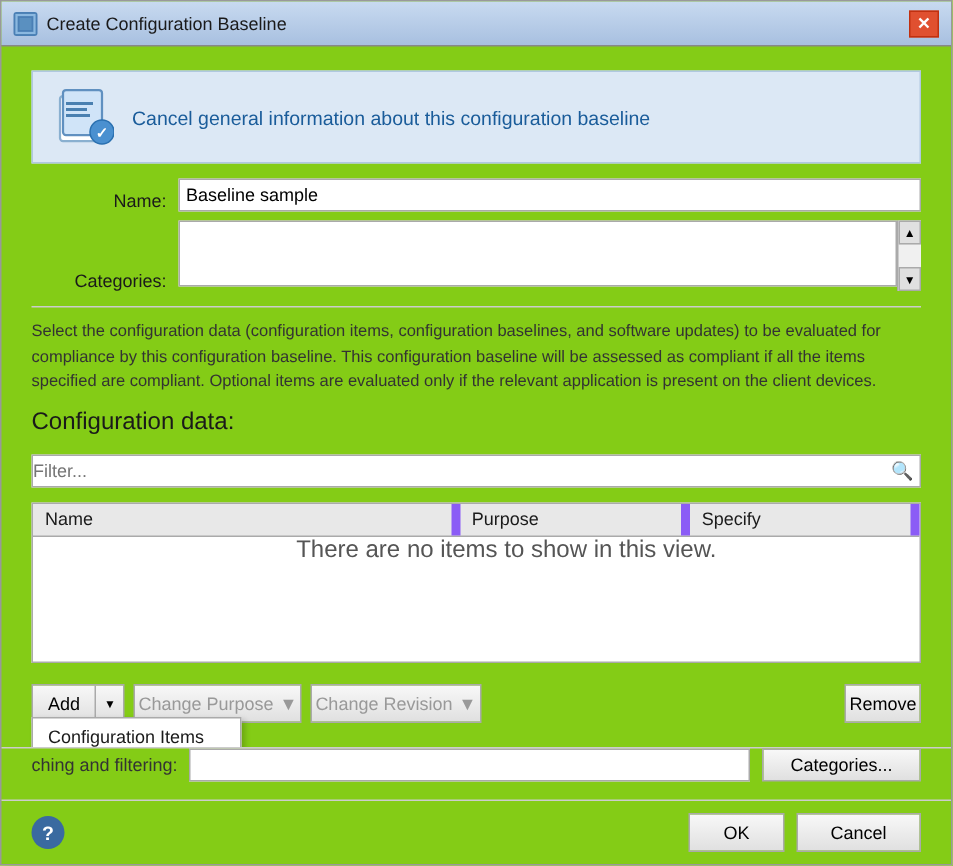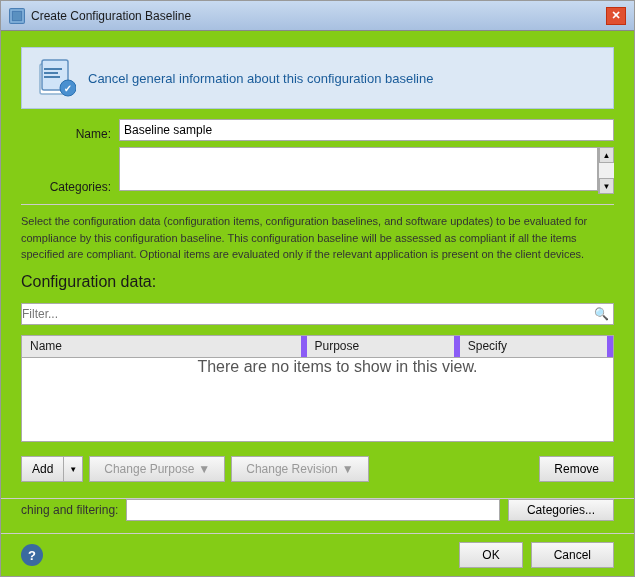--- a/index.html
+++ b/index.html
@@ -222,21 +222,21 @@
       padding-left: 40px;
     }
     .btn-row {
       display: flex;
       gap: 6px;
       align-items: center;
       margin-top: 4px;
     }
     .btn {
       height: 26px;
-      padding: 0 14px;
+      padding: 0 2px;
       border: 1px solid #aaa;
       background: linear-gradient(to bottom, #f8f8f8, #e0e0e0);
       font-size: 12px;
       cursor: pointer;
       display: flex;
       align-items: center;
       gap: 4px;
     }
     .btn-add {
       display: flex;
@@ -432,20 +432,24 @@
         </button>
         <button class="btn btn-disabled" disabled="">
           <span>Change Revision</span>
           <span>▼</span>
         </button>
         <button class="btn btn-remove">
           <span>Remove</span>
         </button>
       </div>
 
+      <div class="dropdown-menu" style="top: 26px; left: 0;">
+        <div class="dropdown-item">Configuration Items</div>
+
+      </div>
     </div>
   </div>
 
   <div class="bottom-section" style="padding: 0 20px 4px 20px;">
     <div class="search-section">
       <span class="search-label">ching and filtering:</span>
       <input class="search-input" type="text" style="">
       <button class="categories-btn">
         <span>Categories...</span>
       </button>

